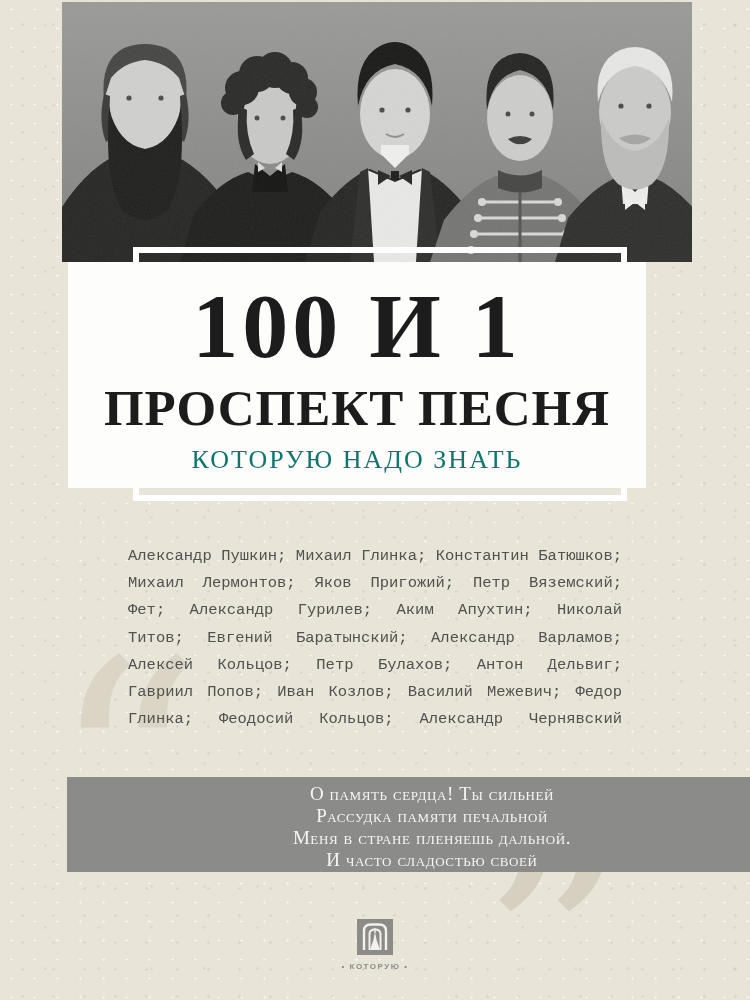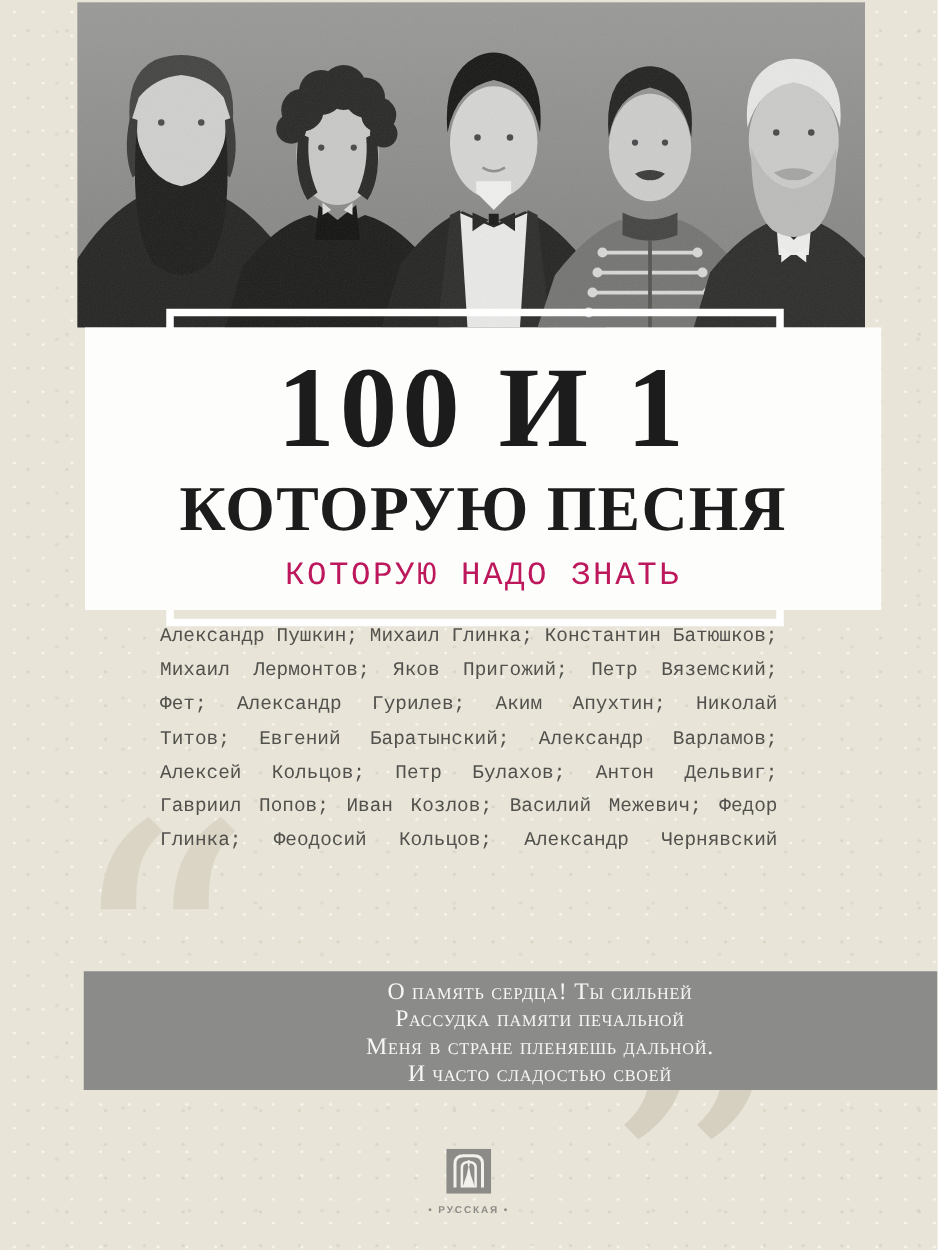--- a/index.html
+++ b/index.html
@@ -21,38 +21,38 @@
     background:#8e8e8c;z-index:1;
   }
   .photo svg{display:block;}
   
   .title-frame{
     position:absolute;left:133px;top:247px;width:482px;height:242px;
     border:6px solid #ffffff;background:transparent;z-index:2;
   }
   
   .title-panel{
-    position:absolute;left:68px;top:262px;width:637px;height:226px;
+    position:absolute;left:68px;top:262px;width:578px;height:226px;
     background:#fdfdfc;z-index:3;text-align:center;color:#1c1c1c;
   }
   .t1{
     margin-top:21px;font-size:92px;line-height:0.95;font-weight:700;
     letter-spacing:4px;font-family:"Liberation Serif", serif;
   }
   .t2{
     margin-top:13px;font-size:51px;line-height:1;font-weight:700;
     letter-spacing:1px;font-family:"Liberation Serif", serif;
   }
   .t3{
     margin-top:13px;font-size:26px;line-height:1;font-weight:400;
-    letter-spacing:2px;color:#be185d;font-family:Liberation Mono, monospace;
+    letter-spacing:2px;color:#0f766e;font-family:Liberation Serif, serif;
   }
   
   .authors{
-    position:absolute;left:128px;top:496px;width:494px;z-index:3;
+    position:absolute;left:128px;top:543px;width:494px;z-index:3;
   }
   .authors-line{
     font-family:"Liberation Mono", monospace;
     font-size:15.5px;line-height:27.2px;color:#52514d;
     text-align:justify;text-align-last:justify;white-space:normal;
   }
   
   .open-quote,.close-quote{
     position:absolute;font-family:"DejaVu Serif", serif;
     font-size:300px;line-height:0.9;z-index:2;color:#dbd5c5;
@@ -189,21 +189,21 @@
       </g>
 
       <rect x="0" y="0" width="630" height="260" filter="url(#grain)" opacity="0.10"></rect>
     </svg>
   </div>
 
   <div class="title-frame"></div>
 
   <div class="title-panel">
     <div class="t1">100 И 1</div>
-    <div class="t2">КОТОРУЮ ПЕСНЯ</div>
+    <div class="t2">ПРОСПЕКТ ПЕСНЯ</div>
     <div class="t3">КОТОРУЮ НАДО ЗНАТЬ</div>
   </div>
 
   <div class="authors">
     <div class="authors-line">Александр Пушкин; Михаил Глинка; Константин Батюшков;</div>
     <div class="authors-line">Михаил Лермонтов; Яков Пригожий; Петр Вяземский;</div>
     <div class="authors-line">Фет; Александр Гурилев; Аким Апухтин; Николай</div>
     <div class="authors-line">Титов; Евгений Баратынский; Александр Варламов;</div>
     <div class="authors-line">Алексей Кольцов; Петр Булахов; Антон Дельвиг;</div>
     <div class="authors-line">Гавриил Попов; Иван Козлов; Василий Межевич; Федор</div>
@@ -221,16 +221,16 @@
   </div>
 
   <div class="publisher">
     <svg width="36" height="36" viewBox="0 0 36 36">
       <rect x="0" y="0" width="36" height="36" fill="#8d8b87"></rect>
       <path d="M7,31 V12 Q7,5.5 14,5.5 H22 Q29,5.5 29,12 V31" fill="none" stroke="#f2f1ec" stroke-width="2.4"></path>
       <path d="M12.5,31 V15 Q12.5,10.5 18,10.5 Q23.5,10.5 23.5,15 V31" fill="none" stroke="#f2f1ec" stroke-width="2"></path>
       <path d="M18,13 L19.6,21 L21,25 L23,31 L13,31 L15,25 L16.4,21 Z" fill="#f2f1ec"></path>
       <line x1="18" y1="9" x2="18" y2="14" stroke="#f2f1ec" stroke-width="1.4"></line>
     </svg>
-    <div class="publisher-name">• РУССКАЯ •</div>
+    <div class="publisher-name">• КОТОРУЮ •</div>
   </div>
 
 </div>
 
 </body></html>

